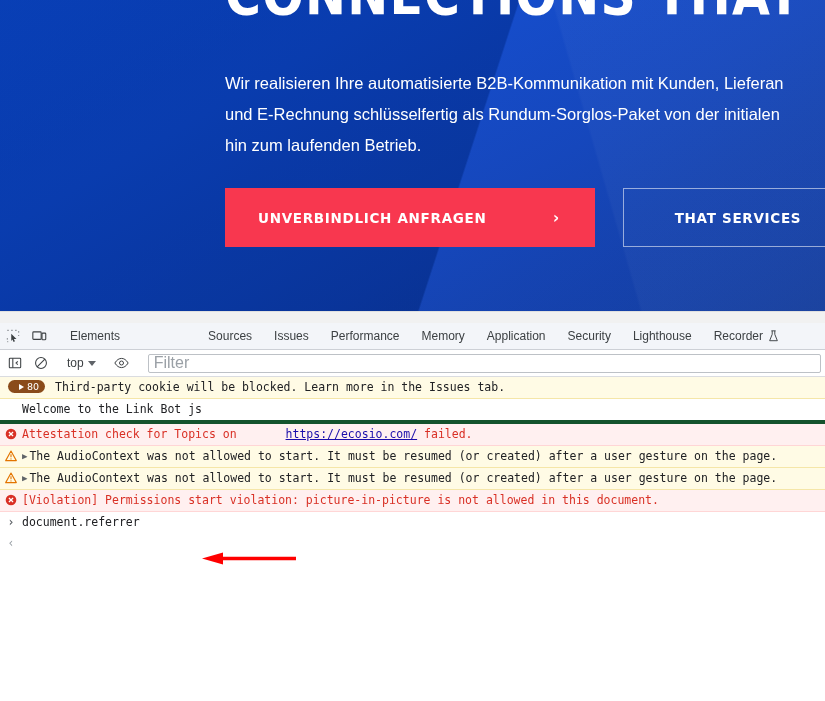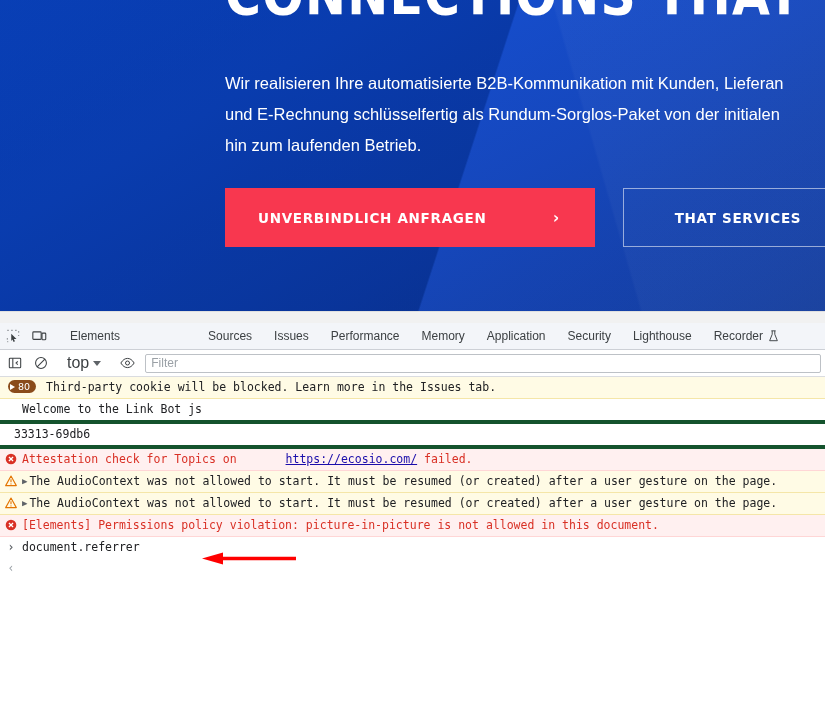--- a/index.html
+++ b/index.html
@@ -182,37 +182,37 @@
     padding: 0 2px;
     font-size: 12px;
     color: #3c4043;
   }
   #ctx-select {
     display: flex;
     align-items: center;
     gap: 4px;
     padding: 0 6px;
     cursor: pointer;
-    font-size: 16px;
+    font-size: 12px;
     color: #3c4043;
   }
   #ctx-caret {
     width: 0; height: 0;
     border-left: 4px solid transparent;
     border-right: 4px solid transparent;
     border-top: 5px solid #5f6368;
   }
   #filter-input {
     flex: 1;
     height: 17px;
-    margin-left: 5px;
+    margin-left: 13px;
     margin-right: 2px;
     border: 1px solid #bdc1c6;
     border-radius: 2px;
-    font-size: 12px;
+    font-size: 16px;
     font-family: "Liberation Sans", sans-serif;
     padding: 0 5px;
     color: #202124;
     outline: none;
     background: #fff;
   }
   #filter-input::placeholder { color: #9aa0a6; }
 
   
   #dt-console {
@@ -267,21 +267,21 @@
     cursor: pointer;
     margin-right: 2px;
   }
   .badge-pill {
     display: inline-flex;
     align-items: center;
     gap: 3px;
     background: #8a4b1a;
     color: #ffffff;
     border-radius: 8px;
-    padding: 0px 6px 0px 2px;
+    padding: 0px 6px 0px 11px;
     font-size: 9.5px;
     font-family: "DejaVu Sans", sans-serif;
     line-height: 13px;
     height: 13px;
     margin-left: 8px;
     margin-right: 10px;
     cursor: pointer;
   }
   .badge-tri {
     width: 0; height: 0;
@@ -442,23 +442,20 @@
         <span class="badge-tri"></span>
         <span>80</span>
       </span>
       <span class="msg-text">Third-party cookie will be blocked. Learn more in the Issues tab.</span>
     </div>
 
     <div class="msg log log-indent-1">
       <span class="msg-text">Welcome to the Link Bot js</span>
     </div>
 
-    <div class="msg log log-indent-0" style="padding-left:14px;">
-      <span class="msg-text">33313-69db6</span>
-    </div>
 
     <div class="msg err">
       <span class="msg-icon">
         <svg width="12" height="12" viewBox="0 0 14 14">
           <circle cx="7" cy="7" r="6.2" fill="#d93025"></circle>
           <path d="M4.6 4.6l4.8 4.8M9.4 4.6l-4.8 4.8" stroke="#ffffff" stroke-width="1.5"></path>
         </svg>
       </span>
       <span class="msg-text"><span>Attestation check for Topics on </span><a href="#">https://ecosio.com/</a><span> failed.</span></span>
     </div>
@@ -487,21 +484,21 @@
       <span class="msg-text"><span>The AudioContext was not allowed to start. It must be resumed (or created) after a user gesture on the page. </span><a href="#">https://go</a></span>
     </div>
 
     <div class="msg err">
       <span class="msg-icon">
         <svg width="12" height="12" viewBox="0 0 14 14">
           <circle cx="7" cy="7" r="6.2" fill="#d93025"></circle>
           <path d="M4.6 4.6l4.8 4.8M9.4 4.6l-4.8 4.8" stroke="#ffffff" stroke-width="1.5"></path>
         </svg>
       </span>
-      <span class="msg-text">[Elements] Permissions policy violation: picture-in-picture is not allowed in this document.</span>
+      <span class="msg-text">[Violation] Permissions start violation: picture-in-picture is not allowed in this document.</span>
     </div>
 
     <div class="prompt-row">
       <span class="prompt-caret">›</span>
       <span class="prompt-text">document.referrer</span>
     </div>
 
     <div class="prompt-row">
       <span class="prompt-caret ret">‹</span>
     </div>

